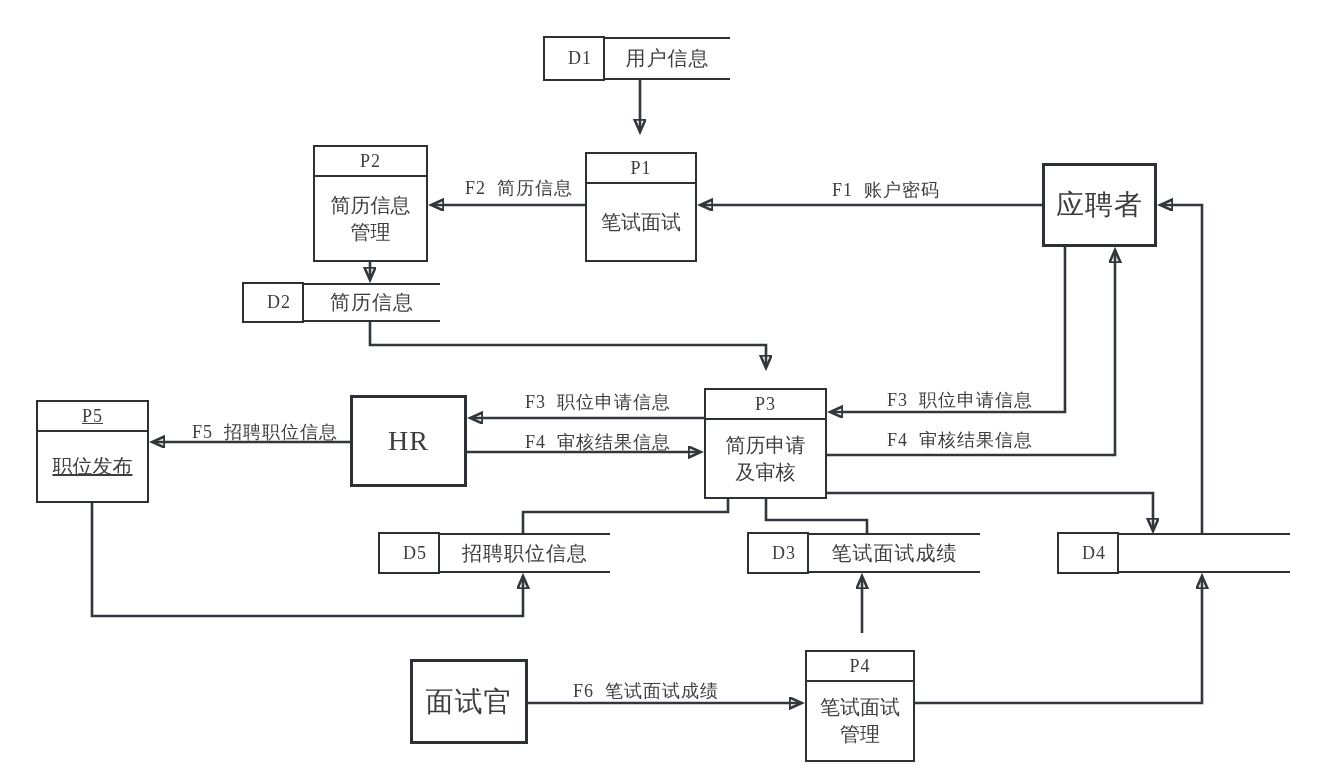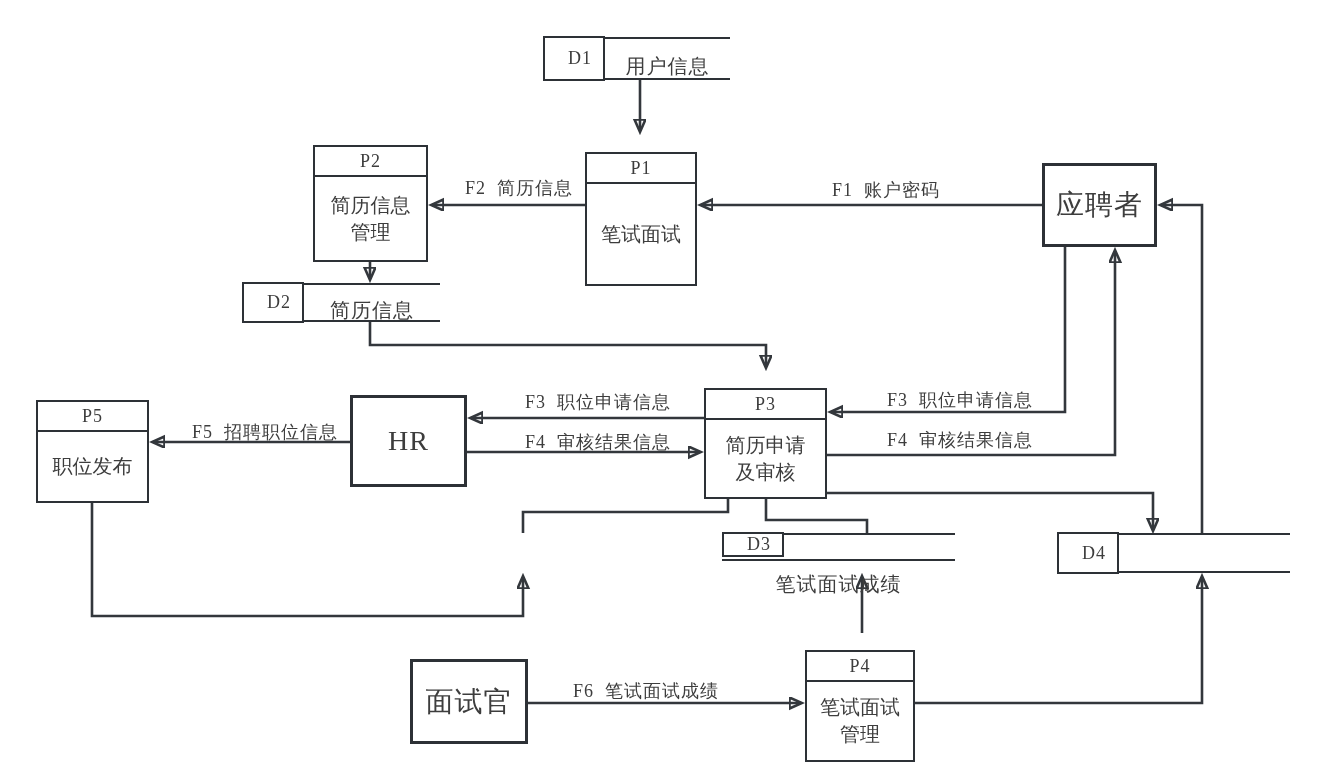--- a/index.html
+++ b/index.html
@@ -21,21 +21,21 @@
   .entity{position:absolute;border:3px solid #2d3136;background:#fff;
     display:flex;align-items:center;justify-content:center;
     font-size:28px;box-sizing:border-box;letter-spacing:1px;}
 
   .store{position:absolute;border-top:2.6px solid #2d3136;border-bottom:2.6px solid #2d3136;
     background:#fff;display:flex;box-sizing:border-box;}
   .store-id{border:2.6px solid #2d3136;margin:-2.6px 0 -2.6px 0;width:62px;
     display:flex;align-items:center;justify-content:center;font-size:18px;
     box-sizing:border-box;letter-spacing:1px;background:#fff;padding-left:12px;}
   .store-name{flex:1;display:flex;align-items:center;justify-content:center;
-    font-size:20px;letter-spacing:1px;margin-top:16px;}
+    font-size:20px;letter-spacing:1px;}
 
   .flow-label{position:absolute;font-size:18px;white-space:pre;
     transform:translateX(-50%);letter-spacing:1px;color:#3d3d3d;}
 </style>
 </head>
 <body>
 
 <div class="canvas">
 
   <svg class="wires" viewBox="0 0 1324 781">
@@ -65,48 +65,52 @@
   </svg>
 
   <div class="store" style="left:543px;top:37px;width:187px;height:43px;">
     <div class="store-id">D1</div>
     <div class="store-name">用户信息</div>
   </div>
   <div class="store" style="left:242px;top:283px;width:198px;height:39px;">
     <div class="store-id">D2</div>
     <div class="store-name">简历信息</div>
   </div>
-  <div class="store" style="left:722px;top:533px;width:233px;height:28px;flex-direction:column;">
+  <div class="store" style="left:378px;top:533px;width:232px;height:40px;">
+    <div class="store-id">D5</div>
+    <div class="store-name">招聘职位信息</div>
+  </div>
+  <div class="store" style="left:747px;top:533px;width:233px;height:40px;">
     <div class="store-id">D3</div>
     <div class="store-name">笔试面试成绩</div>
   </div>
   <div class="store" style="left:1057px;top:533px;width:233px;height:40px;">
     <div class="store-id">D4</div>
   </div>
 
-  <div class="process" style="left:585px;top:135px;width:112px;height:134px;justify-content:center;">
+  <div class="process" style="left:585px;top:135px;width:112px;height:110px;justify-content:center;">
     <div class="p-head">P1</div>
     <div class="p-body">笔试面试</div>
   </div>
   <div class="process" style="left:313px;top:128px;width:115px;height:117px;">
     <div class="p-head">P2</div>
     <div class="p-body">简历信息
 管理</div>
   </div>
   <div class="process" style="left:704px;top:371px;width:123px;height:111px;">
     <div class="p-head">P3</div>
     <div class="p-body">简历申请
 及审核</div>
   </div>
   <div class="process" style="left:805px;top:633px;width:110px;height:112px;">
     <div class="p-head">P4</div>
     <div class="p-body">笔试面试
 管理</div>
   </div>
-  <div class="process" style="left:36px;top:383px;width:113px;height:103px;">
+  <div class="process" style="left:36px;top:383px;width:113px;height:103px;text-decoration:underline;">
     <div class="p-head">P5</div>
     <div class="p-body">职位发布</div>
   </div>
 
   <div class="entity" style="left:1042px;top:163px;width:115px;height:84px;">应聘者</div>
   <div class="entity" style="left:350px;top:395px;width:117px;height:92px;">HR</div>
   <div class="entity" style="left:410px;top:659px;width:118px;height:85px;">面试官</div>
 
   <div class="flow-label" style="left:886px;top:178px;">F1  账户密码</div>
   <div class="flow-label" style="left:519px;top:176px;">F2  简历信息</div>

